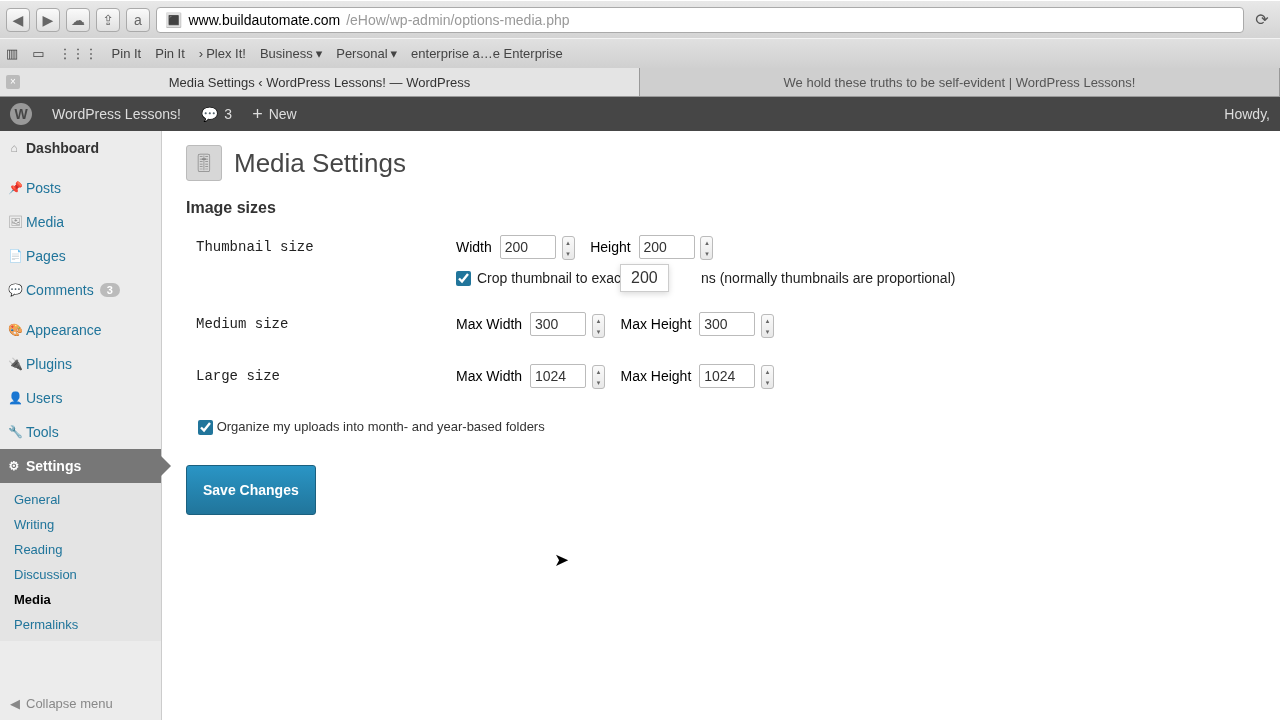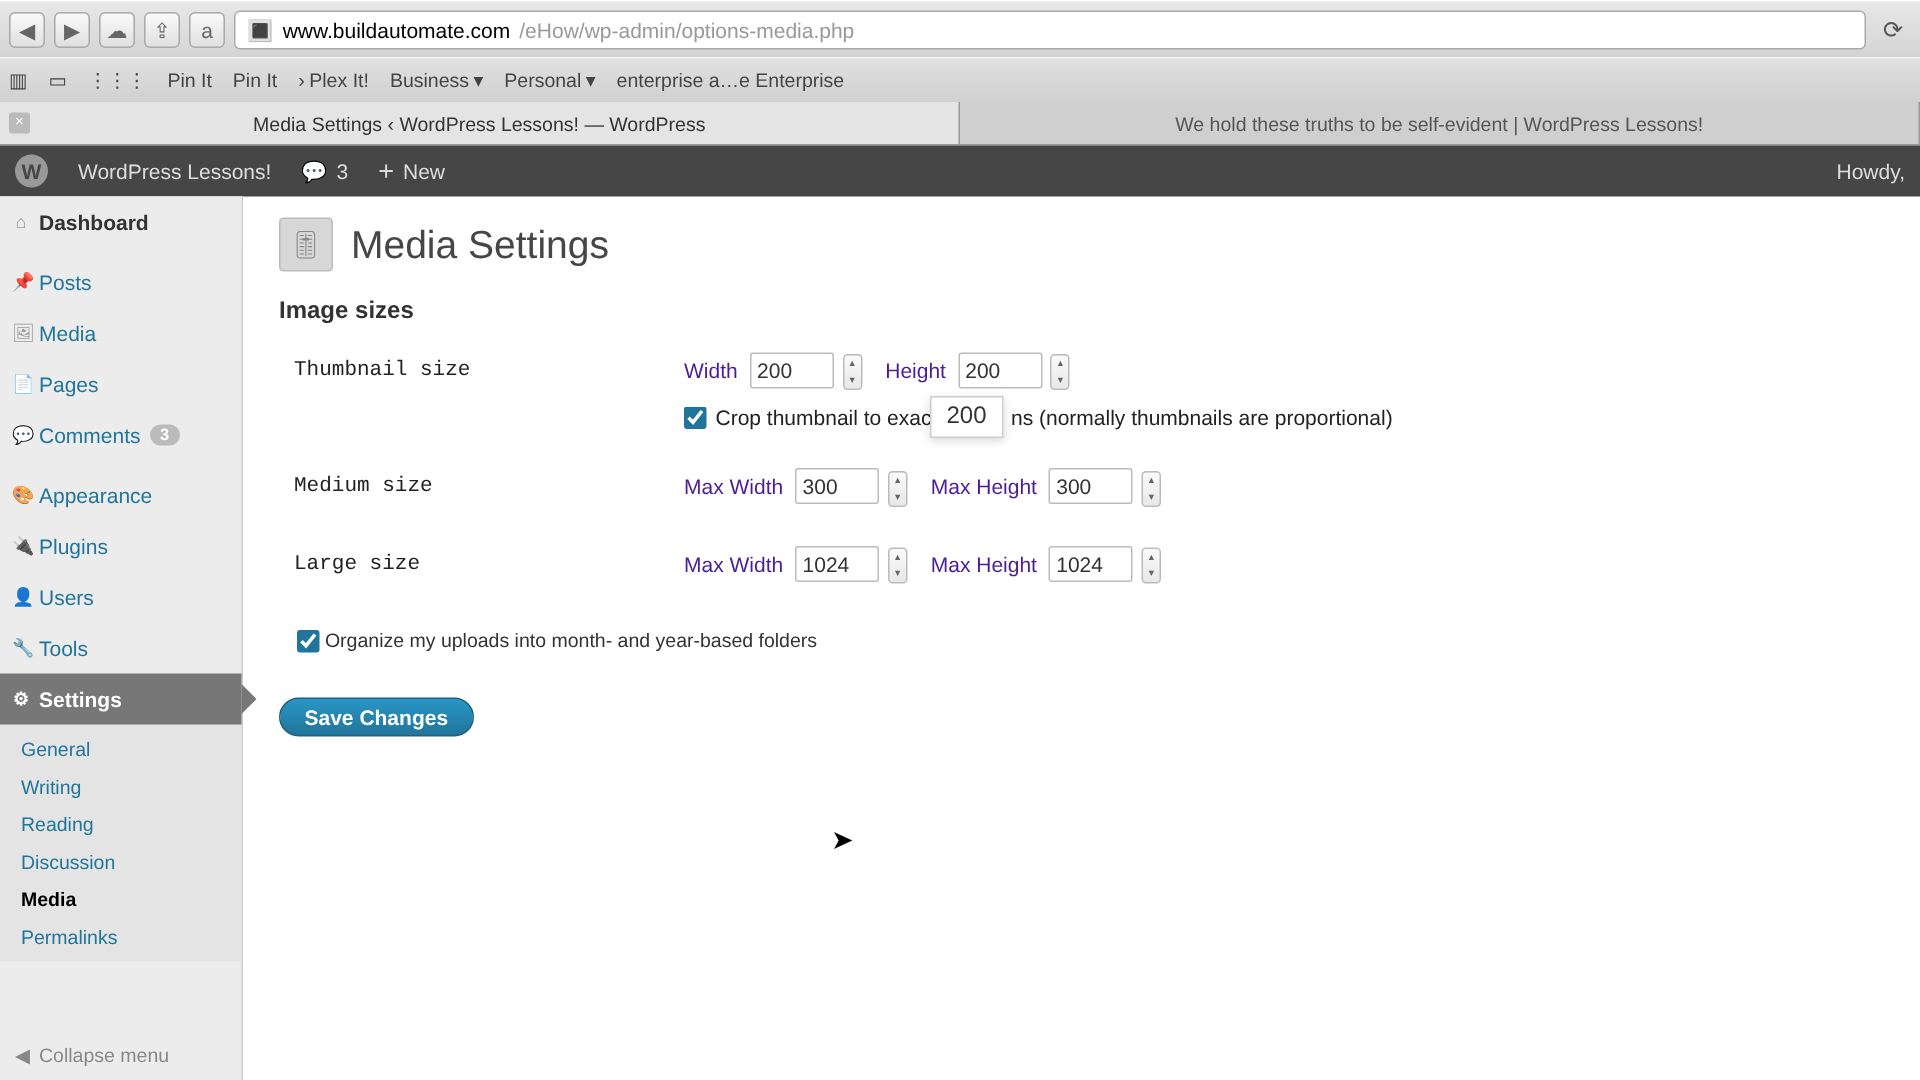--- a/index.html
+++ b/index.html
@@ -48,25 +48,25 @@
 .page-icon { width:36px; height:36px; background:#d7d7d7; border:1px solid #bbb; border-radius:3px; display:flex; align-items:center; justify-content:center; color:#888; font-size:18px;}
 h2.page-title { font-size:26px; font-weight:normal; color:#464646;}
 h3.section { font-size:16px; font-weight:bold; color:#333; margin:8px 0 10px;}
 p.desc { font-size:14px; color:#333; margin-bottom:22px;}
 .form-table { width:100%; border-collapse:collapse;}
 .form-table th { text-align:left; vertical-align:top; width:270px; padding:12px 10px 12px 10px; font-weight:normal; font-size:14px; color:#222;font-family:Liberation Mono, monospace;}
 .form-table td { padding:8px 0 18px; font-size:14px; color:#222;}
 .num-input { width:56px; height:24px; border:1px solid #bbb; background:#fff; padding:2px 4px; font-size:14px; color:#333; border-radius:2px;}
 .stepper { display:inline-flex; flex-direction:column; border:1px solid #bbb; border-radius:3px; width:13px; height:24px; margin-left:2px; vertical-align:middle; background:linear-gradient(#fafafa,#e8e8e8);}
 .stepper div{flex:1; font-size:7px; text-align:center; line-height:11px; color:#666;}
-label.inline { margin-right:4px; color:#4c1d95;}
+label.inline { margin-right:4px; color:#000000;}
 .cb { width:15px; height:15px; vertical-align:middle; accent-color:#21759b;}
 .crop-row { margin-top:10px; display:flex; align-items:center; gap:6px; position:relative;}
 .tooltip-box { position:absolute; left:164px; top:-6px; background:#fff; border:1px solid #ccc; box-shadow:0 2px 6px rgba(0,0,0,0.15); padding:4px 10px; font-size:16px; color:#333;}
-.save-btn { background:#21759b; background:linear-gradient(#2a95c5,#21759b); color:#fff; border:1px solid #1b607f; border-radius:13px; padding:4px 16px; font-size:14px; font-weight:bold; cursor:pointer; margin-top:10px;}
+.save-btn { background:#21759b; background:linear-gradient(#2a95c5,#21759b); color:#fff; border:1px solid #1b607f; border-radius:3px; padding:16px 16px; font-size:14px; font-weight:bold; cursor:pointer; margin-top:10px;}
 .cursor-arrow { position:absolute; font-size:18px; color:#000; pointer-events:none;}
 </style>
 </head>
 <body>
 
 <div class="browser-chrome">
   <div class="toolbar-row">
     <div class="nav-btn">◀</div>
     <div class="nav-btn">▶</div>
     <div class="nav-btn">☁</div>
@@ -199,21 +199,21 @@
           <label class="inline">Height</label>
           <input class="num-input" value="200" style="">
           <span class="stepper">
                 <div>▴</div>
                 <div>▾</div>
               </span>
           <div class="crop-row">
             <input type="checkbox" class="cb" checked="" style="">
             <span>Crop thumbnail to exac</span>
             <span class="tooltip-box">200</span>
-            <span style="margin-left:47px">ns (normally thumbnails are proportional)</span>
+            <span style="margin-left:74px">ns (normally thumbnails are proportional)</span>
           </div>
         </td>
       </tr>
       <tr>
         <th>Medium size</th>
         <td>
           <label class="inline">Max Width</label>
           <input class="num-input" value="300" style="">
           <span class="stepper">
                 <div>▴</div>

